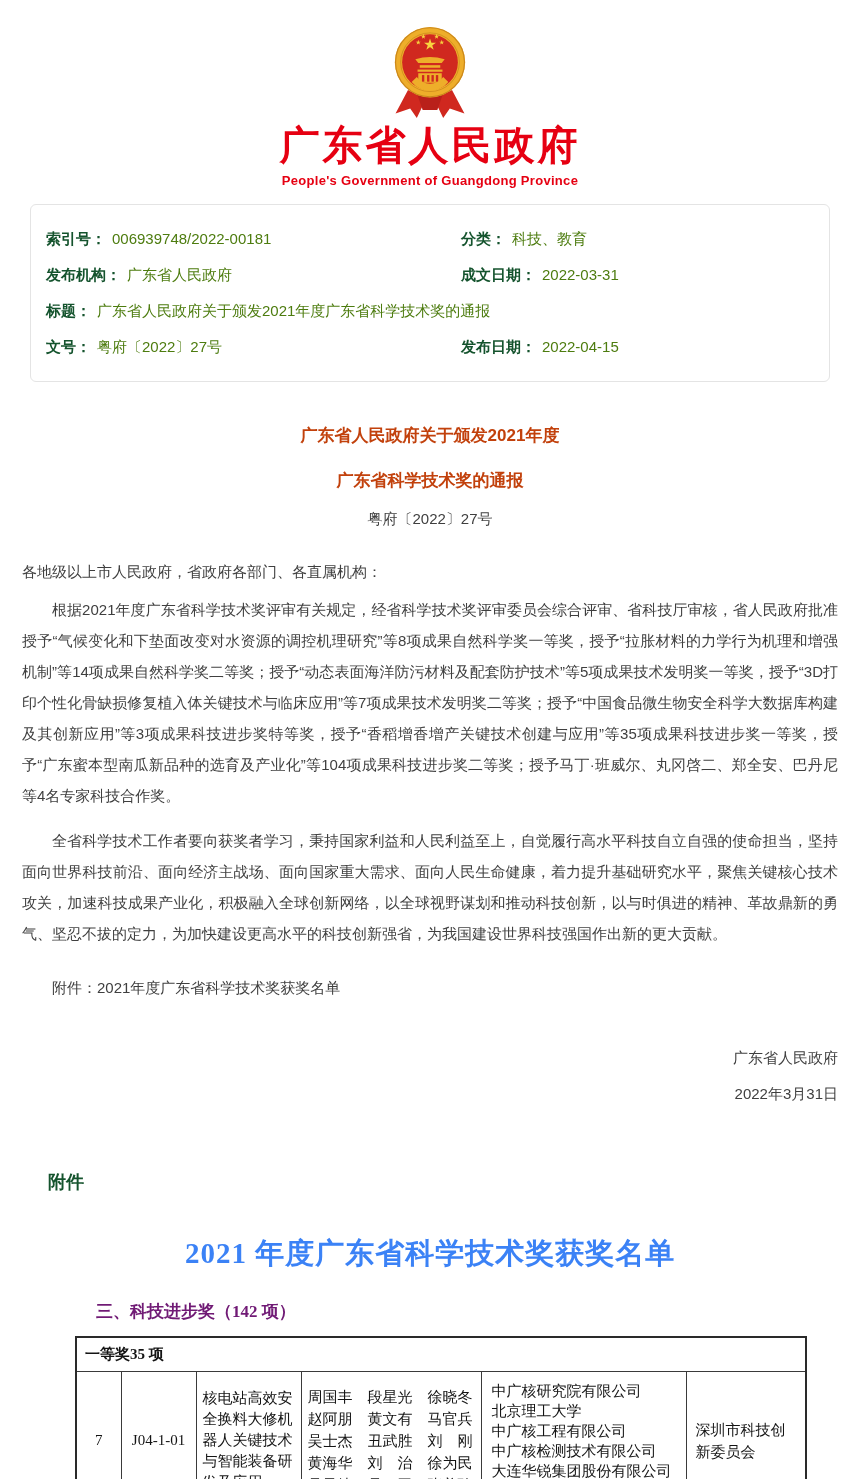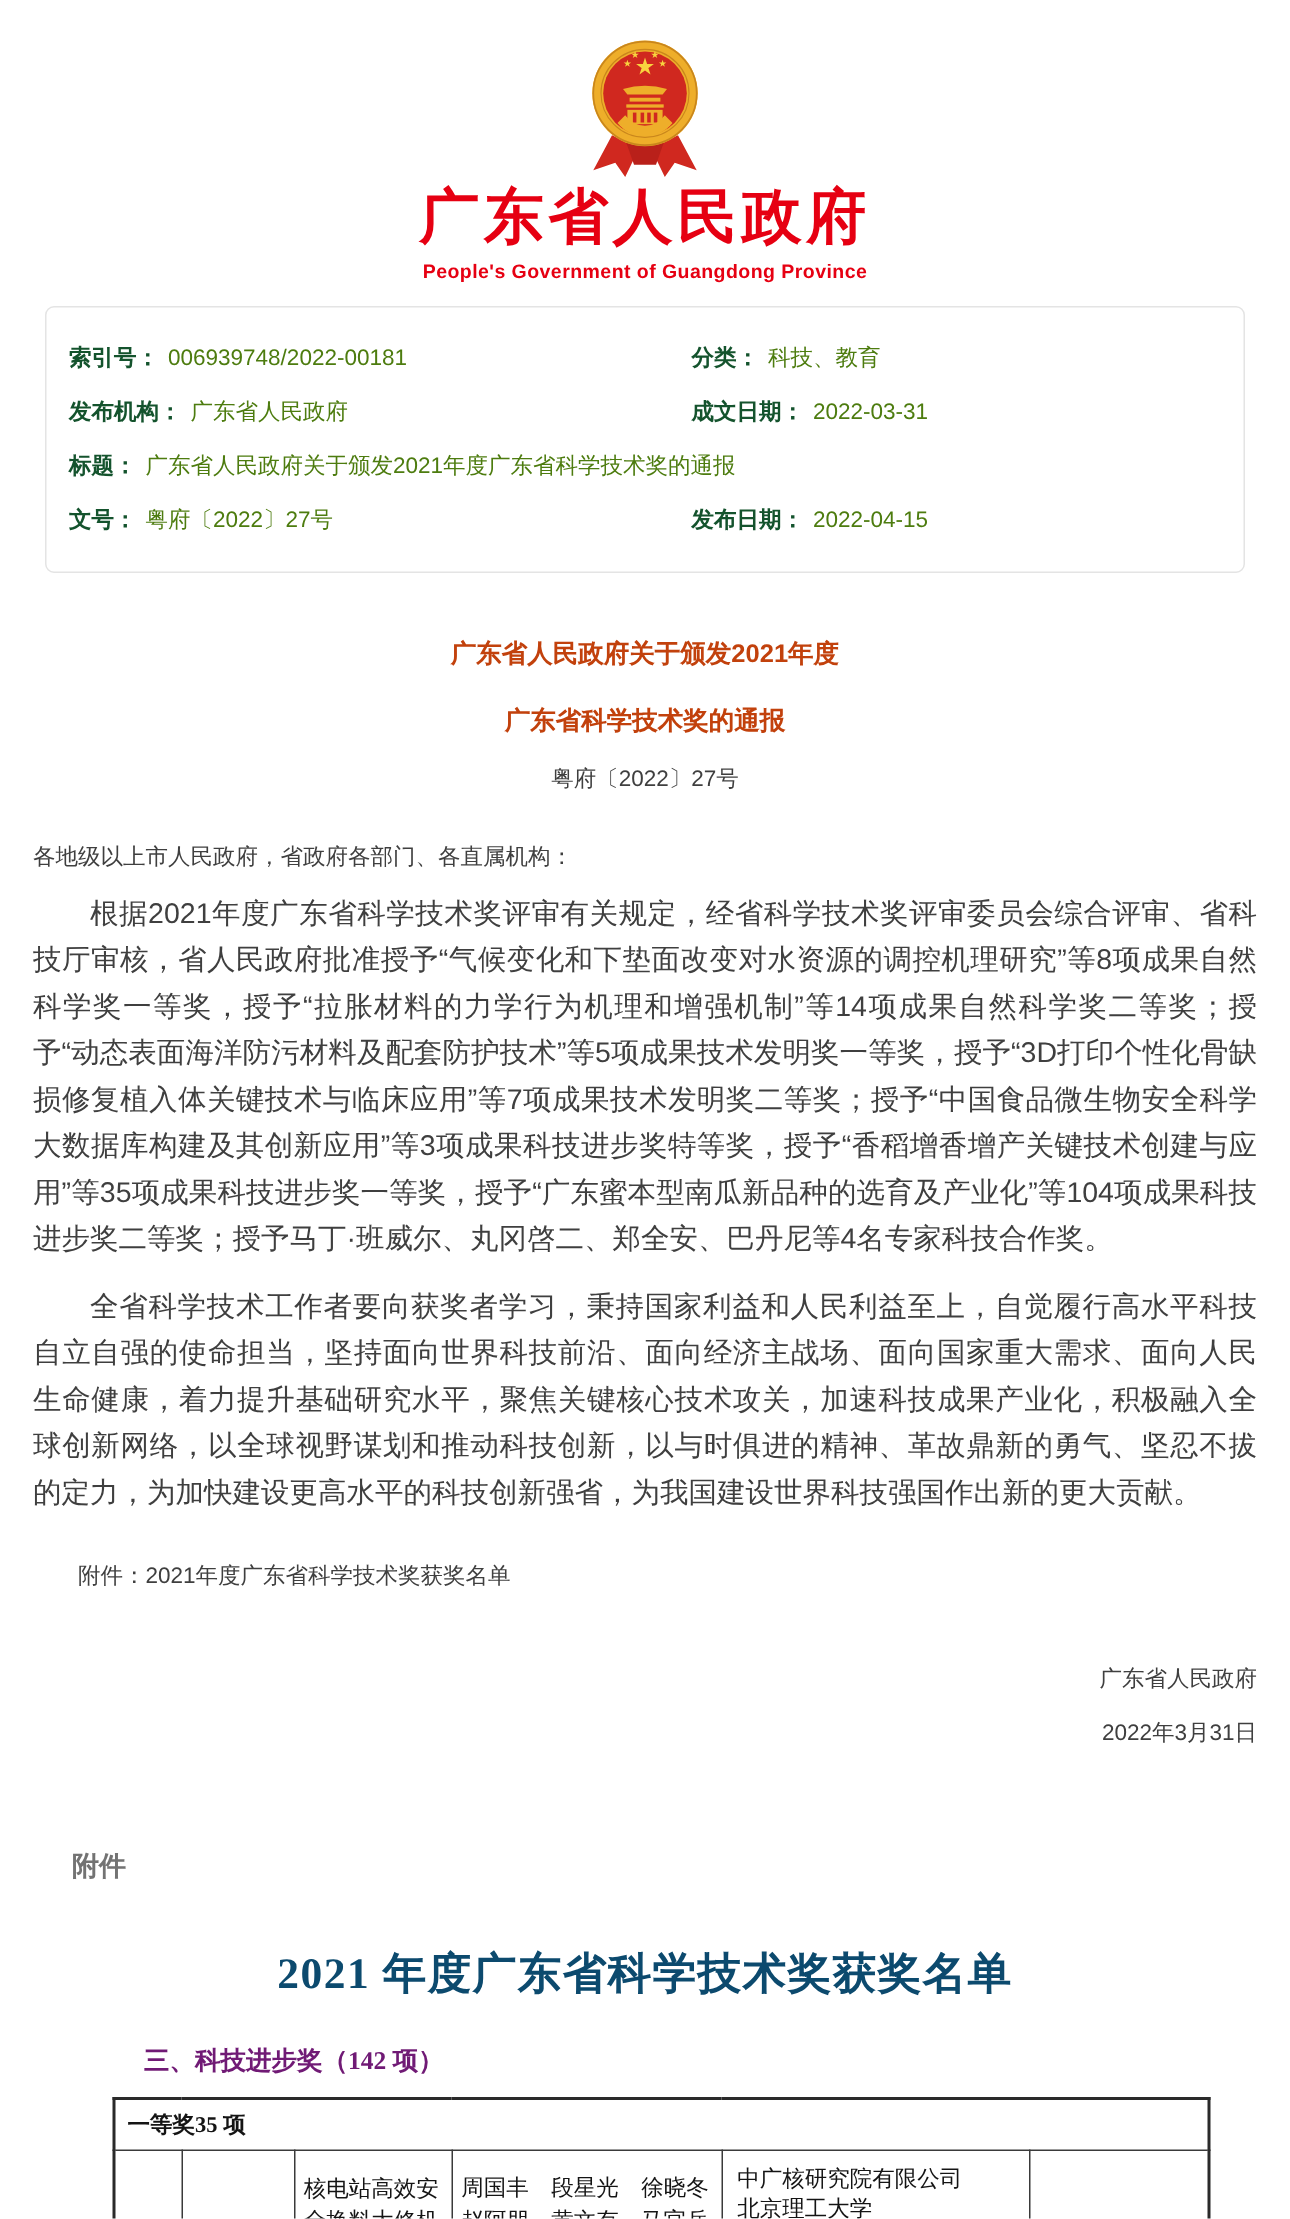--- a/index.html
+++ b/index.html
@@ -21,28 +21,28 @@
   .meta-field.full { grid-column:1 / -1; }
   .meta-label { font-weight:700; color:#14532d; margin-right:6px; }
   .meta-value { color:#4d7c0f; }
   
   .doc { margin:0 22px; }
   .doc-title { text-align:center; font-weight:700; font-size:17px; color:#c2410c; }
   .doc-title.l1 { margin-top:42px; }
   .doc-title.l2 { margin-top:22px; }
   .doc-number { text-align:center; font-size:15px; margin-top:18px; }
   .salutation { font-size:15px; margin-top:30px; line-height:26px; }
-  .body-para { font-size:19px; line-height:31px; text-indent:2em; text-align:justify; margin-top:9px; }
+  .body-para { font-size:15px; line-height:31px; text-indent:2em; text-align:justify; margin-top:9px; }
   .body-para.second { margin-top:14px; }
   .attach-line { font-size:15px; text-indent:2em; margin-top:30px; }
   .sign-block { text-align:right; font-size:15px; line-height:36px; margin-top:42px; padding-right:0; }
   
   .attachment { margin-top:58px; }
-  .attach-label { font-size:18px; font-weight:700; color:#737373; margin-left:48px; }
-  .attach-title { text-align:center; font-family:"Liberation Serif","DejaVu Serif",serif; font-weight:700; font-size:29px; color:#0c4a6e; margin-top:40px; letter-spacing:1px; }
+  .attach-label { font-size:18px; font-weight:700; color:#14532d; margin-left:48px; }
+  .attach-title { text-align:center; font-family:"Liberation Serif","DejaVu Serif",serif; font-weight:700; font-size:29px; color:#3b82f6; margin-top:40px; letter-spacing:1px; }
   .attach-section { font-family:"Liberation Serif","DejaVu Serif",serif; font-weight:700; font-size:17px; color:#701a75; margin:26px 0 0 96px; }
   table.awards { margin:13px 0 0 75px; width:730px; border-collapse:collapse; table-layout:fixed;
     font-family:"Liberation Serif","DejaVu Serif",serif; font-size:15px; color:#141414;
     border:2px solid #2a2a2a; }
   table.awards td { border:1px solid #3a3a3a; vertical-align:middle; }
   tr.group-row td { font-weight:700; font-size:15px; text-align:left; padding:7px 8px; }
   td.c-no, td.c-code { text-align:center; padding:4px 2px; }
   td.c-project { line-height:21px; padding:9px 6px; text-align:left; }
   td.c-people { line-height:22px; padding:9px 6px; white-space:pre; text-align:left; }
   td.c-orgs { line-height:20px; padding:9px 10px; white-space:pre; text-align:left; }

